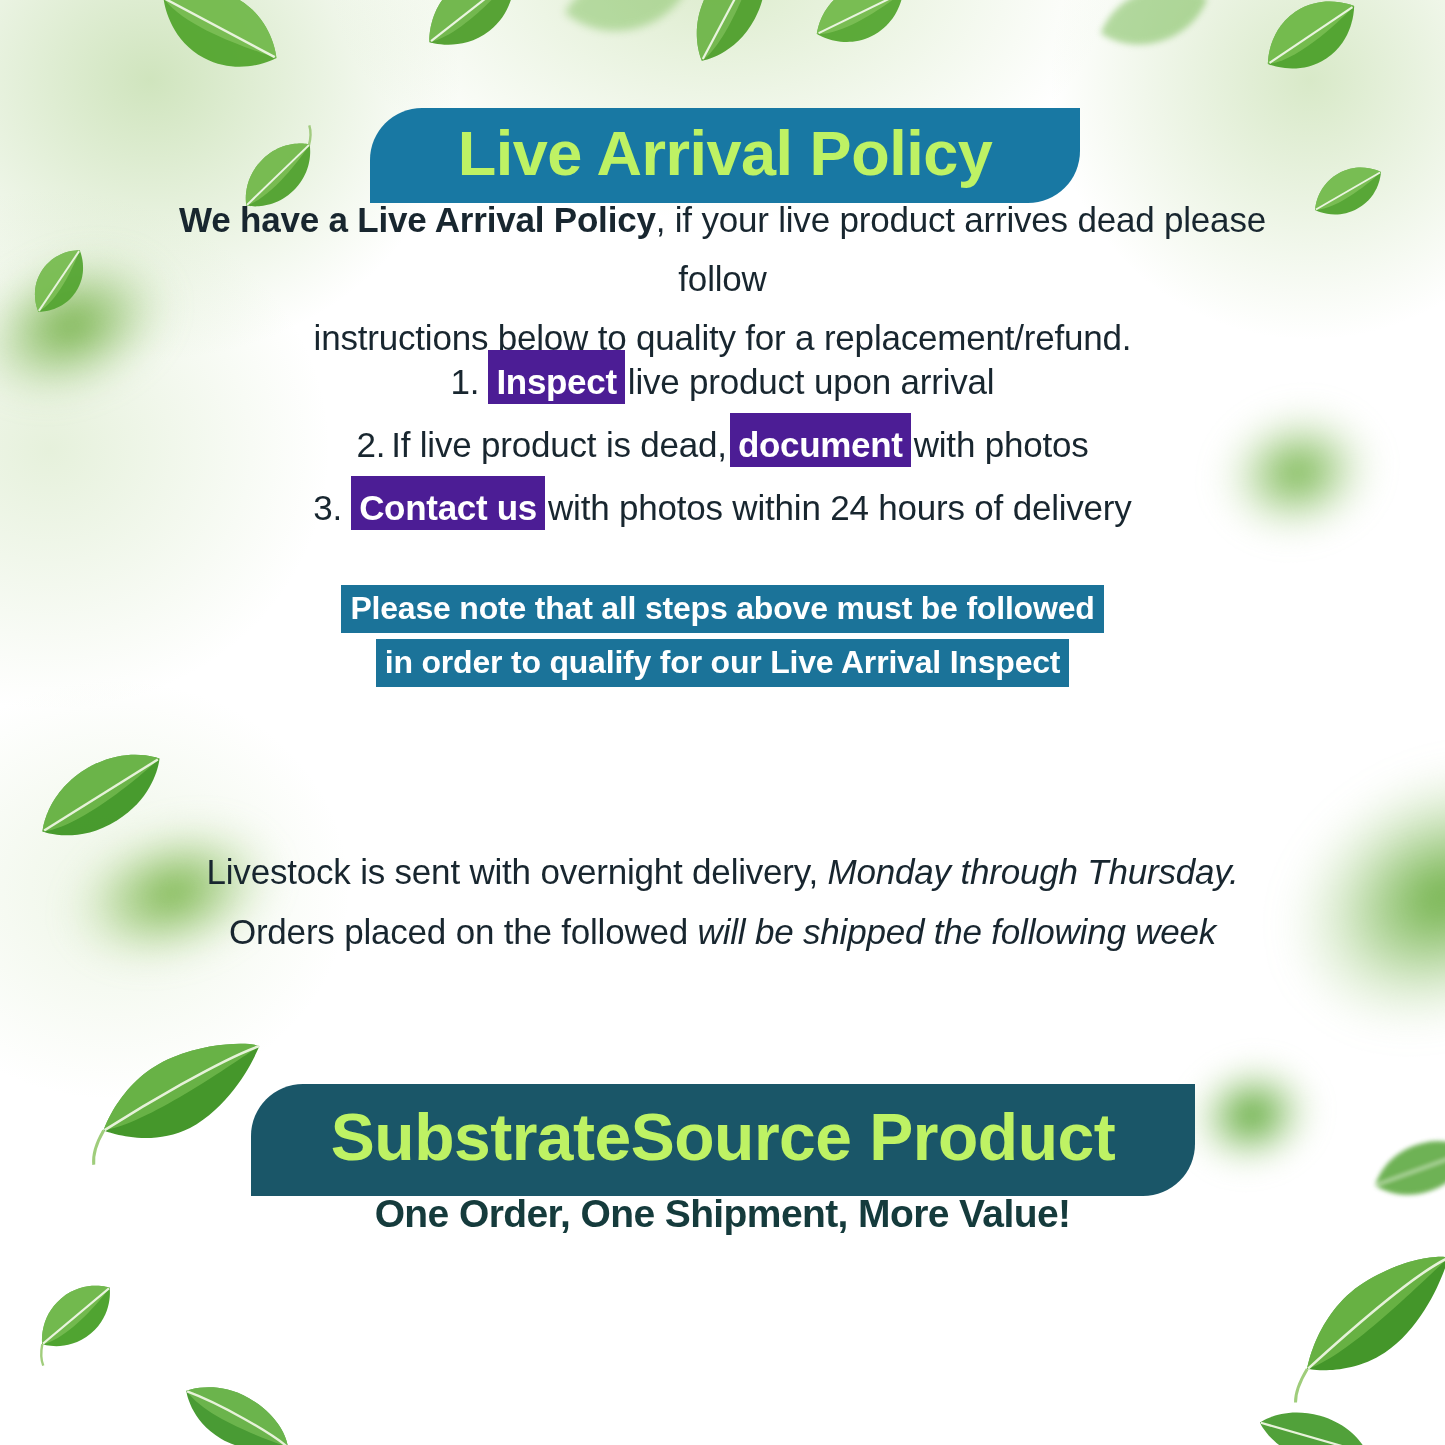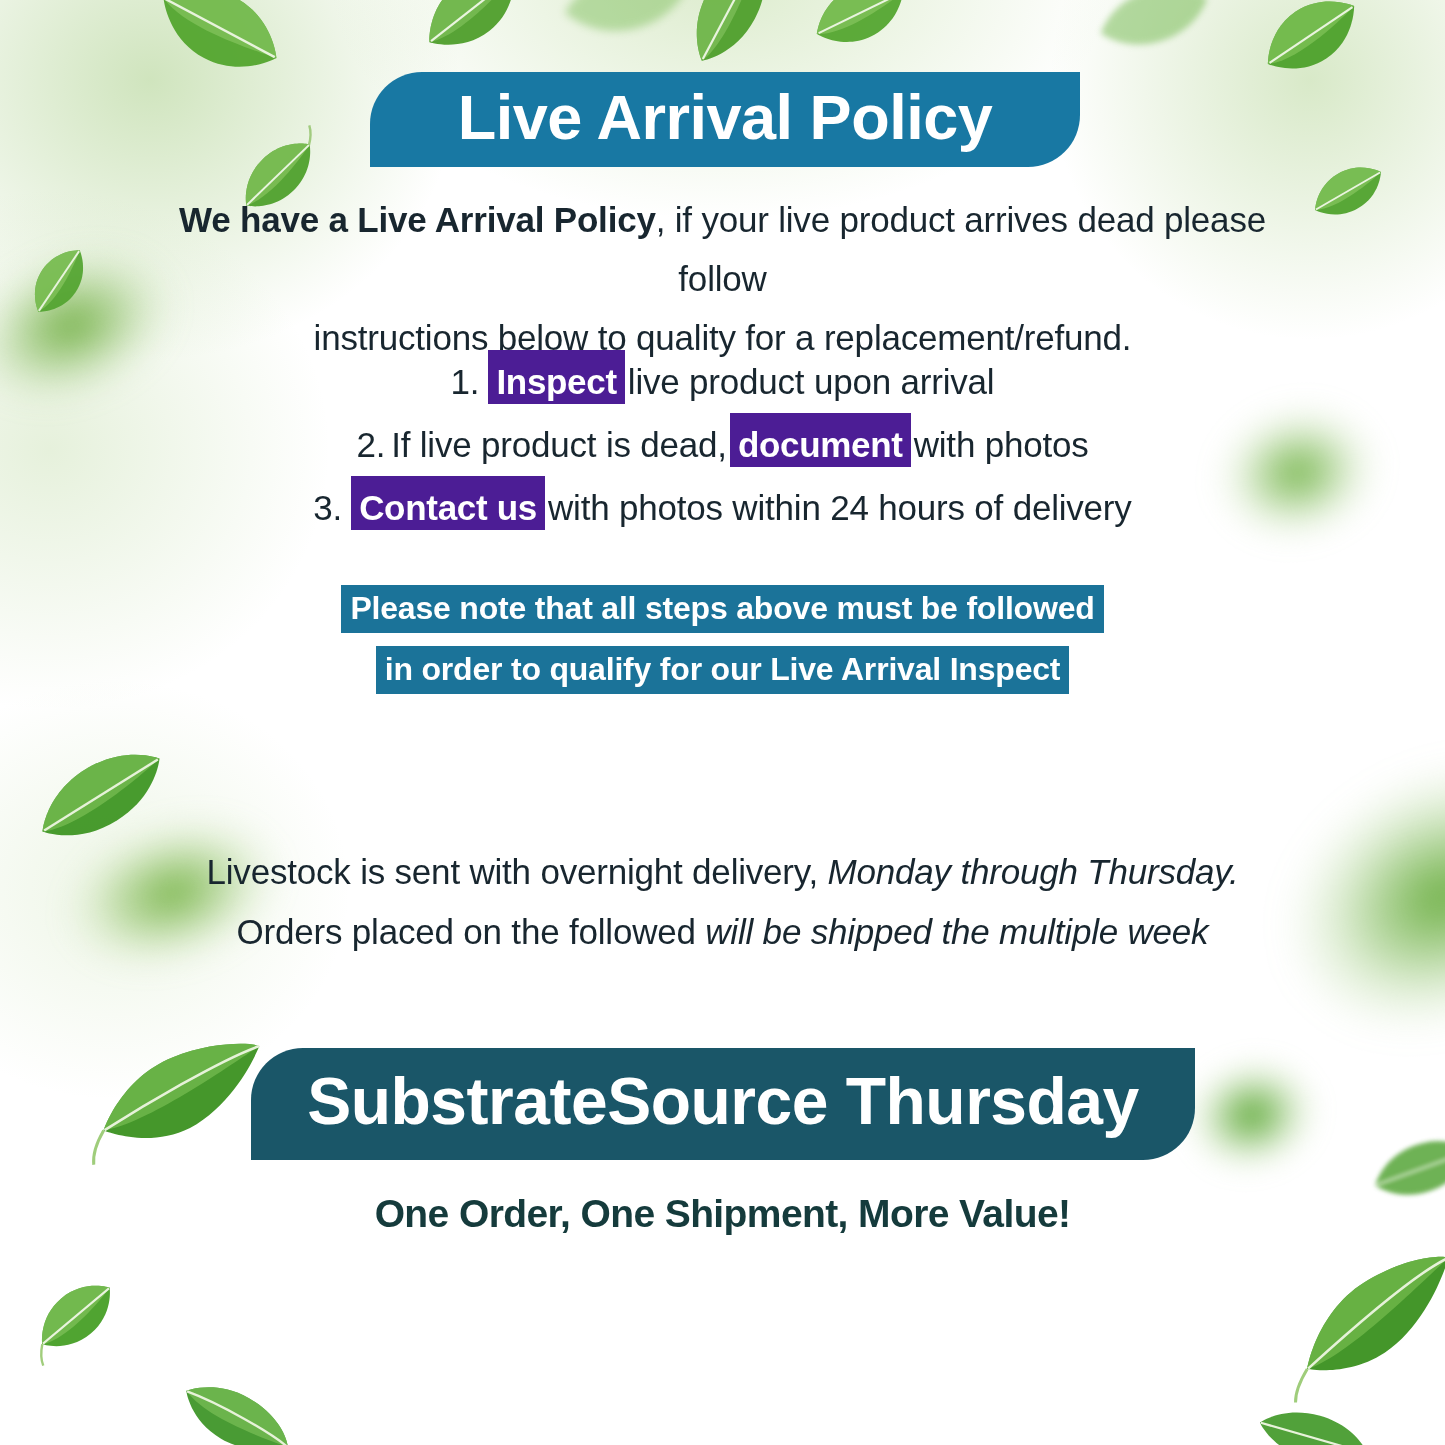--- a/index.html
+++ b/index.html
@@ -37,25 +37,26 @@
     position: absolute;
     inset: 0;
     z-index: 5;
   }
 
   .banner {
     position: absolute;
     display: flex;
     align-items: center;
     justify-content: center;
-    color: #ffffff;
+    color: #bef264;
     font-weight: bold;
     letter-spacing: -0.5px;
     border-radius: 52px 0 52px 0;
     box-sizing: border-box;
+    margin-top: 36px;
   }
   #banner-live {
     left: 370px;
     top: 72px;
     width: 710px;
     height: 95px;
     background: #1878a3;
     font-size: 63px;
     padding-bottom: 6px;
   }
@@ -118,21 +119,21 @@
     display: inline-block;
     background: #1b7399;
     color: #ffffff;
     font-size: 32px;
     font-weight: 600;
     padding: 7px 9px 9px 9px;
     letter-spacing: -0.2px;
     line-height: 1.0;
     white-space: nowrap;
   }
-  .note .nrow { margin-bottom: 13px; }
+  .note .nrow { margin-bottom: 6px; }
 
   .shipping {
     position: absolute;
     left: 160px;
     top: 842px;
     width: 1125px;
     text-align: center;
     font-size: 35px;
     line-height: 60px;
     color: #18262f;
@@ -365,22 +366,22 @@
       </div>
     </div>
 
     <div class="note">
       <div class="nrow"><span class="nline">Please note that all steps above must be followed</span></div>
       <div class="nrow"><span class="nline">in order to qualify for our Live Arrival Inspect</span></div>
     </div>
 
     <div class="shipping">
       <div><span>Livestock is sent with overnight delivery, </span><i>Monday through Thursday.</i></div>
-      <div><span>Orders placed on the followed </span><i>will be shipped the multiple week</i></div>
-    </div>
-
-    <div class="banner" id="banner-product">SubstrateSource Thursday</div>
+      <div><span>Orders placed on the followed </span><i>will be shipped the following week</i></div>
+    </div>
+
+    <div class="banner" id="banner-product">SubstrateSource Product</div>
 
     <div class="subhead">One Order, One Shipment, More Value!</div>
 
 
   </div>
 </div>
 
 </body></html>

